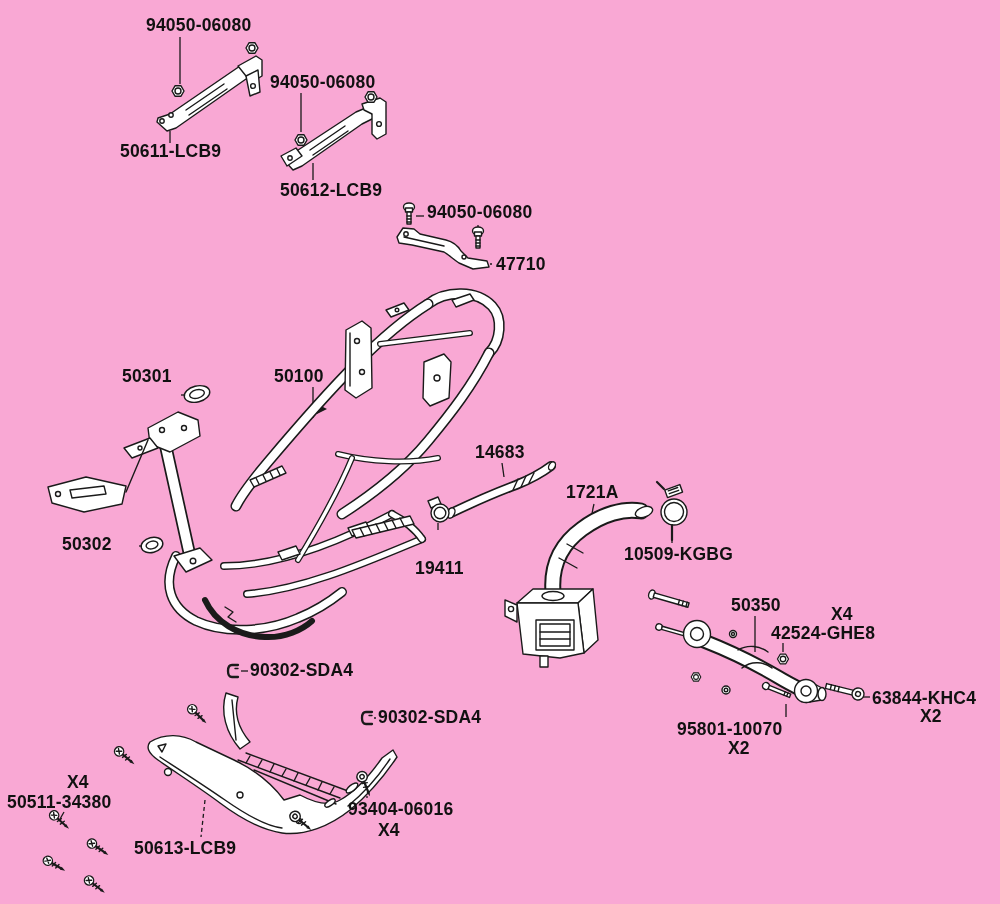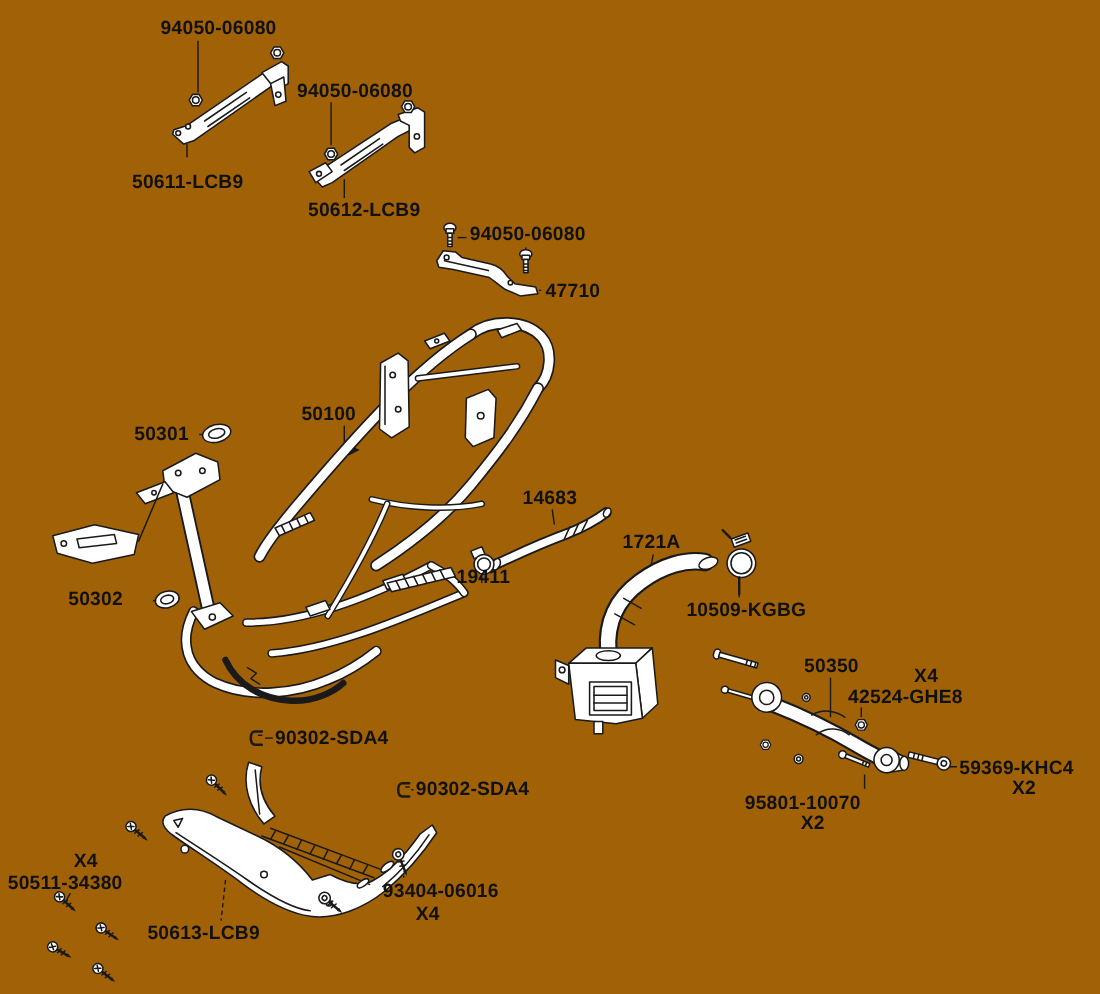--- a/index.html
+++ b/index.html
@@ -1,16 +1,16 @@
 <!DOCTYPE html>
 <html><head>
 <meta charset="utf-8">
 <style>
   html,body{margin:0;padding:0;background:#fff;}
-  .stage{position:relative;width:1000px;height:904px;background:#a16207;overflow:hidden;
+  .stage{position:relative;width:1000px;height:904px;background:#f9a8d4;overflow:hidden;
          font-family:"Liberation Sans",sans-serif;}
   .stage svg{position:absolute;left:0;top:0;}
   .callout{position:absolute;font-weight:bold;font-size:17.5px;line-height:1;color:#111;
            white-space:nowrap;letter-spacing:.2px;}
   
   .ln{fill:none;stroke:#1a1a1a;stroke-width:1.4;stroke-linecap:round;stroke-linejoin:round;}
   .th{fill:none;stroke:#1a1a1a;stroke-width:2.2;stroke-linecap:round;}
   .fw{fill:#fff;stroke:#1a1a1a;stroke-width:1.4;stroke-linejoin:round;}
   .t{fill:none;stroke:#1a1a1a;stroke-linecap:round;}
   .tw{fill:none;stroke:#fff;stroke-linecap:round;}
@@ -311,36 +311,36 @@
     <use href="#scrw" transform="translate(50,862) rotate(30)"></use>
     <use href="#scrw" transform="translate(91,882) rotate(38)"></use>
     <use href="#scrw" transform="translate(194,711) rotate(45)"></use>
     <use href="#fscrw" transform="translate(363,779) rotate(68)"></use>
     <use href="#fscrw" transform="translate(297,818) rotate(40)"></use>
   </g>
 </svg>
 
 <div>
   <span class="callout" style="left:146px;top:17px">94050-06080</span>
-  <span class="callout" style="left:120px;top:157px">50611-LCB9</span>
+  <span class="callout" style="left:120px;top:143px">50611-LCB9</span>
   <span class="callout" style="left:270px;top:74px">94050-06080</span>
   <span class="callout" style="left:280px;top:182px">50612-LCB9</span>
   <span class="callout" style="left:427px;top:204px">94050-06080</span>
   <span class="callout" style="left:496px;top:256px">47710</span>
-  <span class="callout" style="left:122px;top:386px">50301</span>
+  <span class="callout" style="left:122px;top:368px">50301</span>
   <span class="callout" style="left:274px;top:368px">50100</span>
   <span class="callout" style="left:475px;top:444px">14683</span>
   <span class="callout" style="left:566px;top:484px">1721A</span>
-  <span class="callout" style="left:415px;top:516px">19411</span>
+  <span class="callout" style="left:415px;top:560px">19411</span>
   <span class="callout" style="left:624px;top:546px">10509-KGBG</span>
   <span class="callout" style="left:62px;top:536px">50302</span>
   <span class="callout" style="left:731px;top:597px">50350</span>
   <span class="callout" style="left:831px;top:606px">X4</span>
   <span class="callout" style="left:771px;top:625px">42524-GHE8</span>
-  <span class="callout" style="left:872px;top:690px">59369-KHC4</span>
+  <span class="callout" style="left:872px;top:690px">63844-KHC4</span>
   <span class="callout" style="left:920px;top:708px">X2</span>
   <span class="callout" style="left:677px;top:721px">95801-10070</span>
   <span class="callout" style="left:728px;top:740px">X2</span>
   <span class="callout" style="left:250px;top:662px">90302-SDA4</span>
   <span class="callout" style="left:378px;top:709px">90302-SDA4</span>
   <span class="callout" style="left:67px;top:774px">X4</span>
   <span class="callout" style="left:7px;top:794px">50511-34380</span>
   <span class="callout" style="left:134px;top:840px">50613-LCB9</span>
   <span class="callout" style="left:348px;top:801px">93404-06016</span>
   <span class="callout" style="left:378px;top:822px">X4</span>

